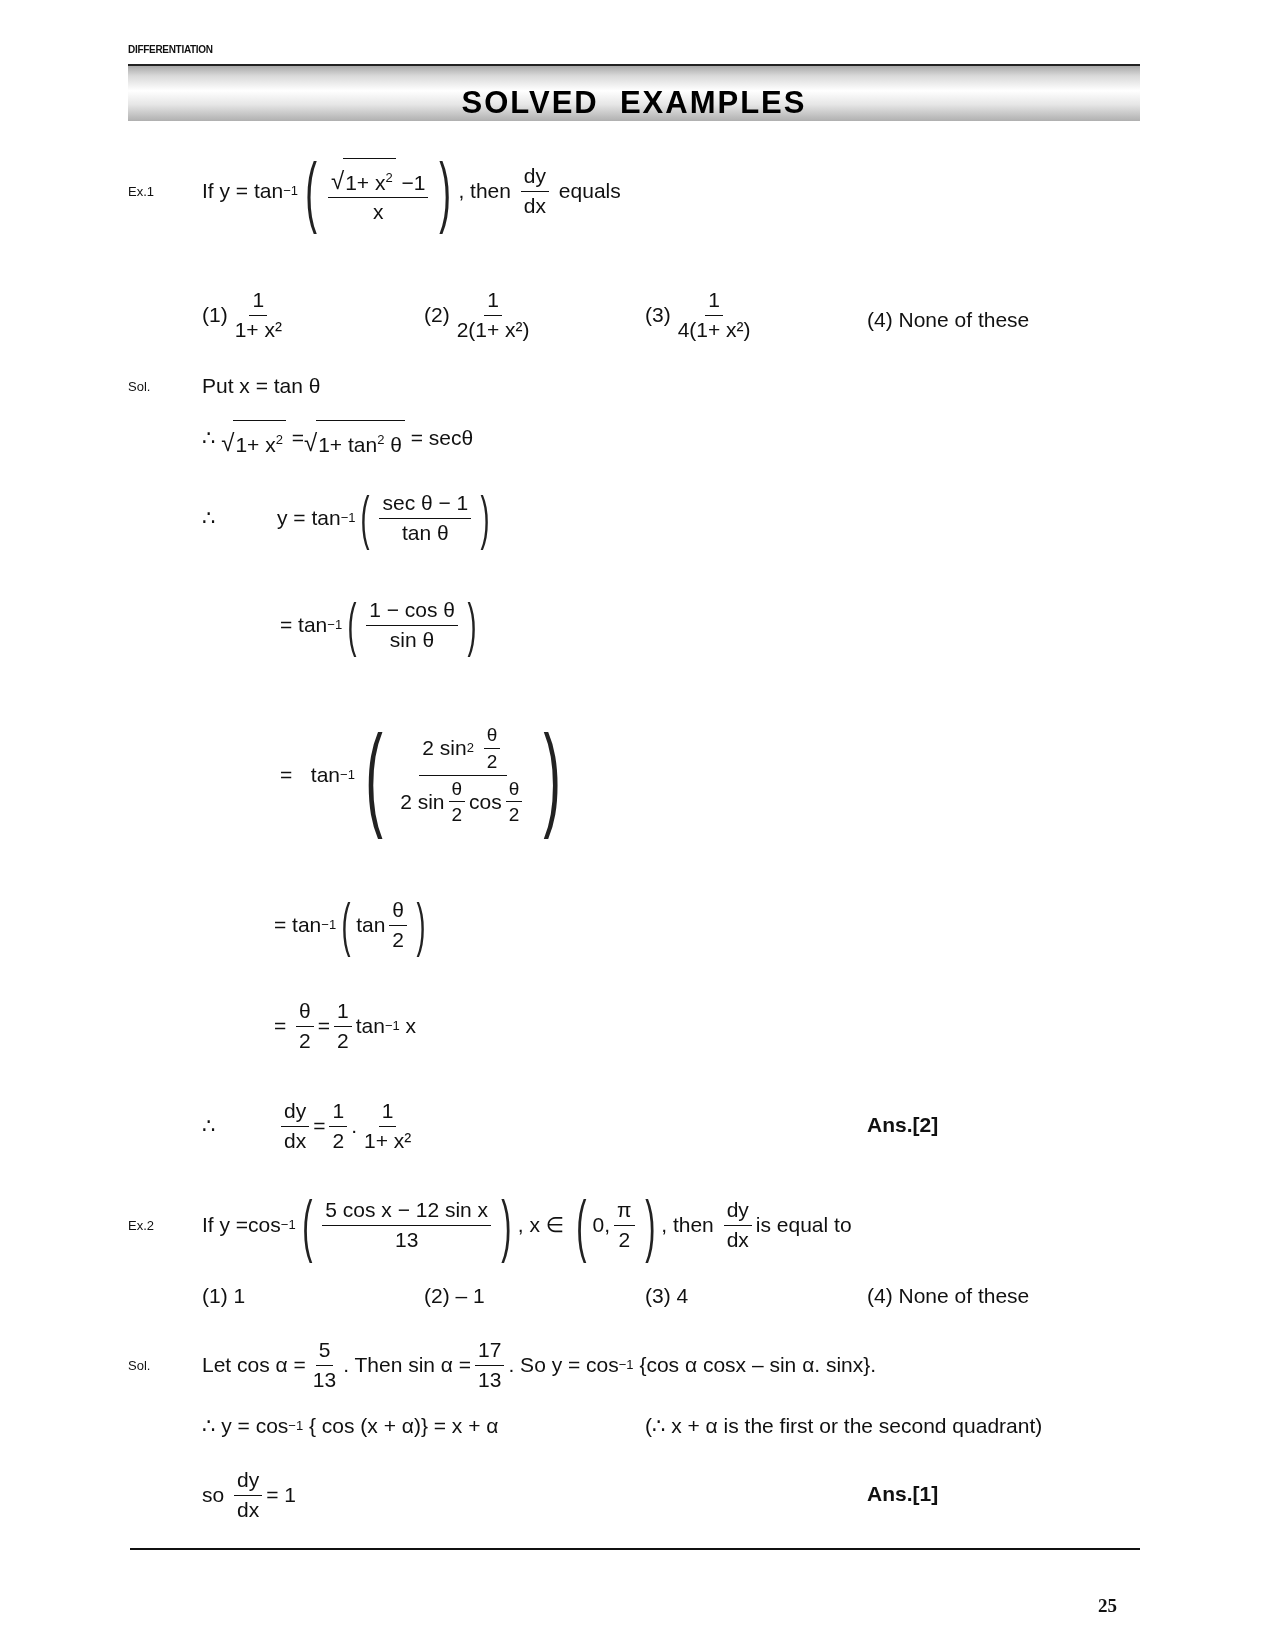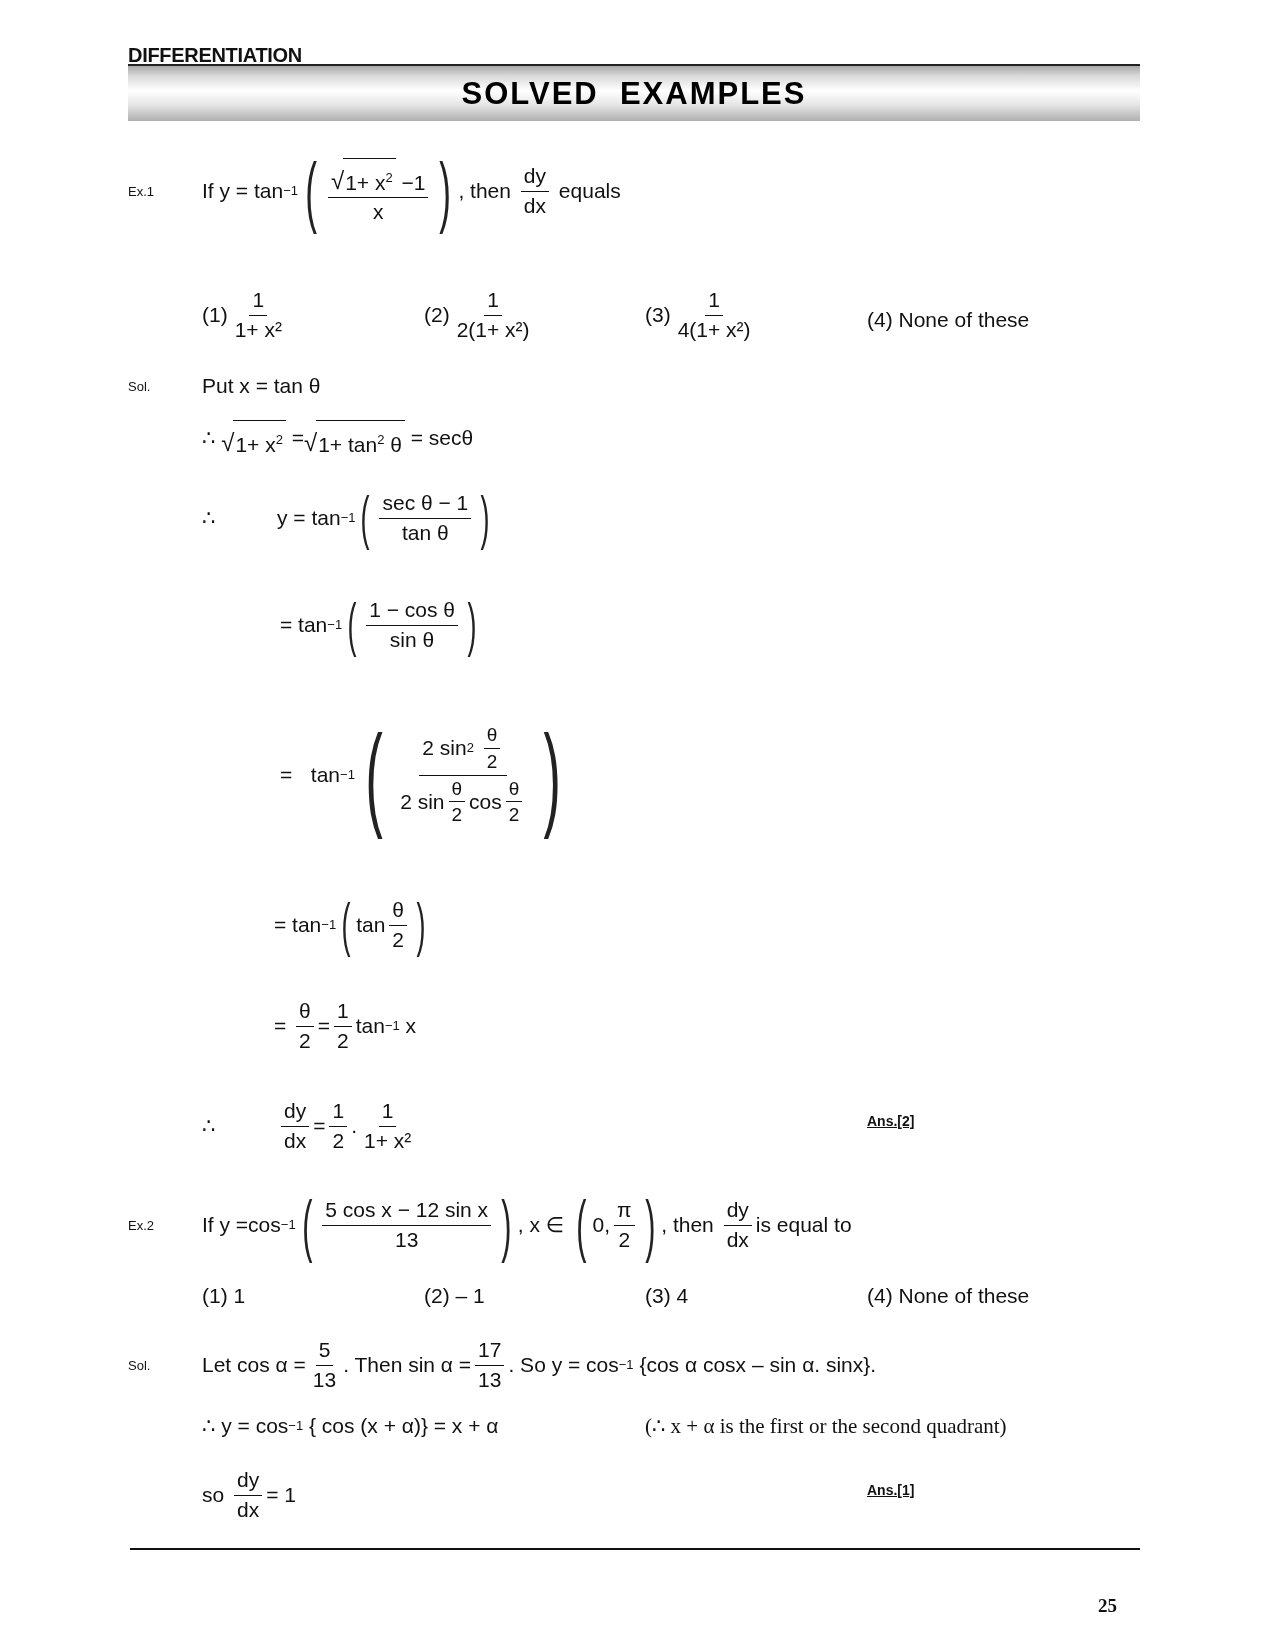--- a/index.html
+++ b/index.html
@@ -1,37 +1,37 @@
 <!DOCTYPE html>
 <html><head>
 <meta charset="utf-8">
 <style>
   html,body{margin:0;padding:0;background:#fff;}
   body{width:1275px;height:1650px;position:relative;overflow:hidden;
        font-family:"Liberation Sans",sans-serif;color:#111;}
   .abs{position:absolute;}
-  .hdr{left:128px;top:44px;font-size:20px;font-weight:bold;letter-spacing:-0.3px;}
+  .hdr{left:128px;top:44px;font-size:10px;font-weight:bold;letter-spacing:-0.3px;}
   .hdr-rule{left:128px;top:64px;width:1012px;height:2px;background:#222;}
   .banner{left:128px;top:66px;width:1012px;height:55px;
     background:linear-gradient(to bottom,#a9a9a9 0%,#d9d9d9 18%,#ffffff 45%,#e6e6e6 70%,#b0b0b0 100%);
-    display:flex;align-items:center;justify-content:center;}
+    display:flex;align-items:flex-end;justify-content:center;}
   .banner-title{font-size:31px;font-weight:bold;letter-spacing:2px;color:#000;}
   .row{position:absolute;display:flex;align-items:center;font-size:21px;white-space:nowrap;}
   .lbl{font-weight:normal;font-size:13px;}
   .frac{display:inline-flex;flex-direction:column;align-items:center;vertical-align:middle;margin:0 4px;}
   .frac .n{padding:0 3px 2px 3px;border-bottom:1.5px solid #111;line-height:1.15;}
   .frac .d{padding:2px 3px 0 3px;line-height:1.15;}
   .frac.sm{font-size:19px;}
   .paren{display:inline-flex;align-items:center;}
   .paren .p{font-weight:100;color:#222;line-height:1;transform:scaleX(0.45);}
   sup{font-size:13px;vertical-align:super;line-height:0;}
   .sqrt{display:inline-flex;align-items:flex-end;}
   .sqrt .rad{border-top:1.5px solid #111;padding:12px 3px 0 2px;}
   .sqrt .sym{font-size:24px;margin-right:-1px;}
-  .ans{font-weight:bold;font-size:14px;text-decoration:underline;}
+  .ans{font-weight:bold;font-size:21px;}
   .footer-rule{left:130px;top:1548px;width:1010px;height:2px;background:#111;}
   .page-num{left:1098px;top:1556px;font-family:"Liberation Serif",serif;font-weight:bold;font-size:19px;margin-top:39px;}
 </style>
 </head>
 <body>
 
 <div class="abs hdr">DIFFERENTIATION</div>
 <div class="abs hdr-rule"></div>
 <div class="abs banner">
   <span class="banner-title" style="white-space:pre">SOLVED  EXAMPLES</span>
@@ -263,21 +263,21 @@
       <span class="d">13</span>
     </span>
   <span>. So y = cos</span><sup>−1</sup><span style="white-space:pre"> {cos α cosx – sin α. sinx}.</span>
 </div>
 
 <div class="row" style="left:202px;top:1410px;height:32px;">
   <span>∴ y = cos</span>
     <sup>−1</sup>
     <span style="white-space:pre"> { cos (x + α)} = x + α</span>
 </div>
-<div class="row" style="left:645px;top:1410px;height:32px;font-family:Liberation Serif, serif;">
+<div class="row" style="left:645px;top:1410px;height:32px;">
   <span>(∴ x + α is the first or the second quadrant)</span>
 </div>
 
 <div class="row" style="left:202px;top:1465px;height:60px;">
   <span>so</span>&nbsp;
   <span class="frac">
       <span class="n">dy</span>
       <span class="d">dx</span>
     </span>
   <span>= 1</span>

